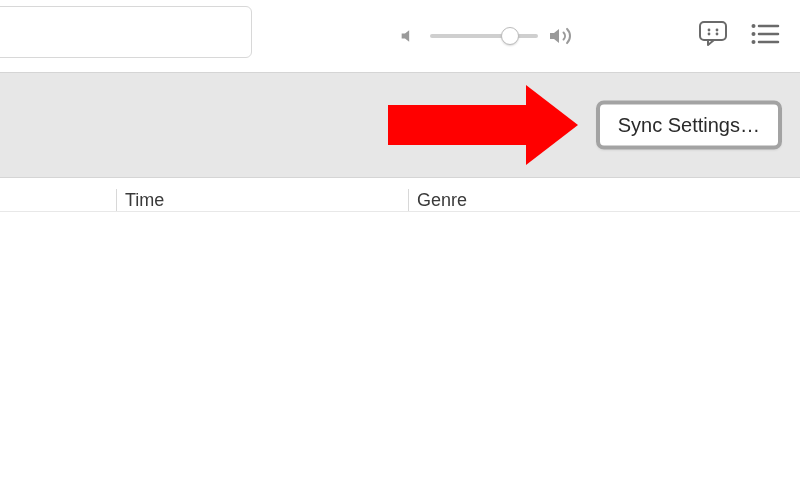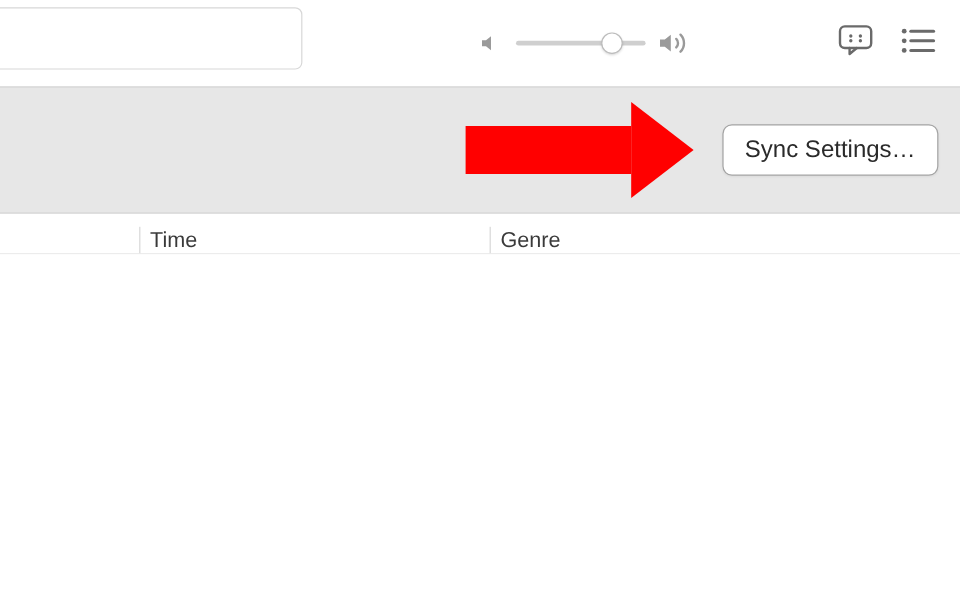--- a/index.html
+++ b/index.html
@@ -70,21 +70,21 @@
       border-top: 1px solid #d5d5d5;
       border-bottom: 1px solid #d5d5d5;
       position: relative;
     }
     .sync-btn {
       position: absolute;
       right: 18px;
       top: 50%;
       transform: translateY(-50%);
       background: #fff;
-      border: 1px solid #a3a3a3;
+      border: 4px solid #a3a3a3;
       border-radius: 8px;
       padding: 9px 18px;
       font-size: 20px;
       color: #2a2a2a;
       cursor: pointer;
       box-shadow: 0 1px 2px rgba(0,0,0,0.05);
     }
 
     
     .red-arrow {

